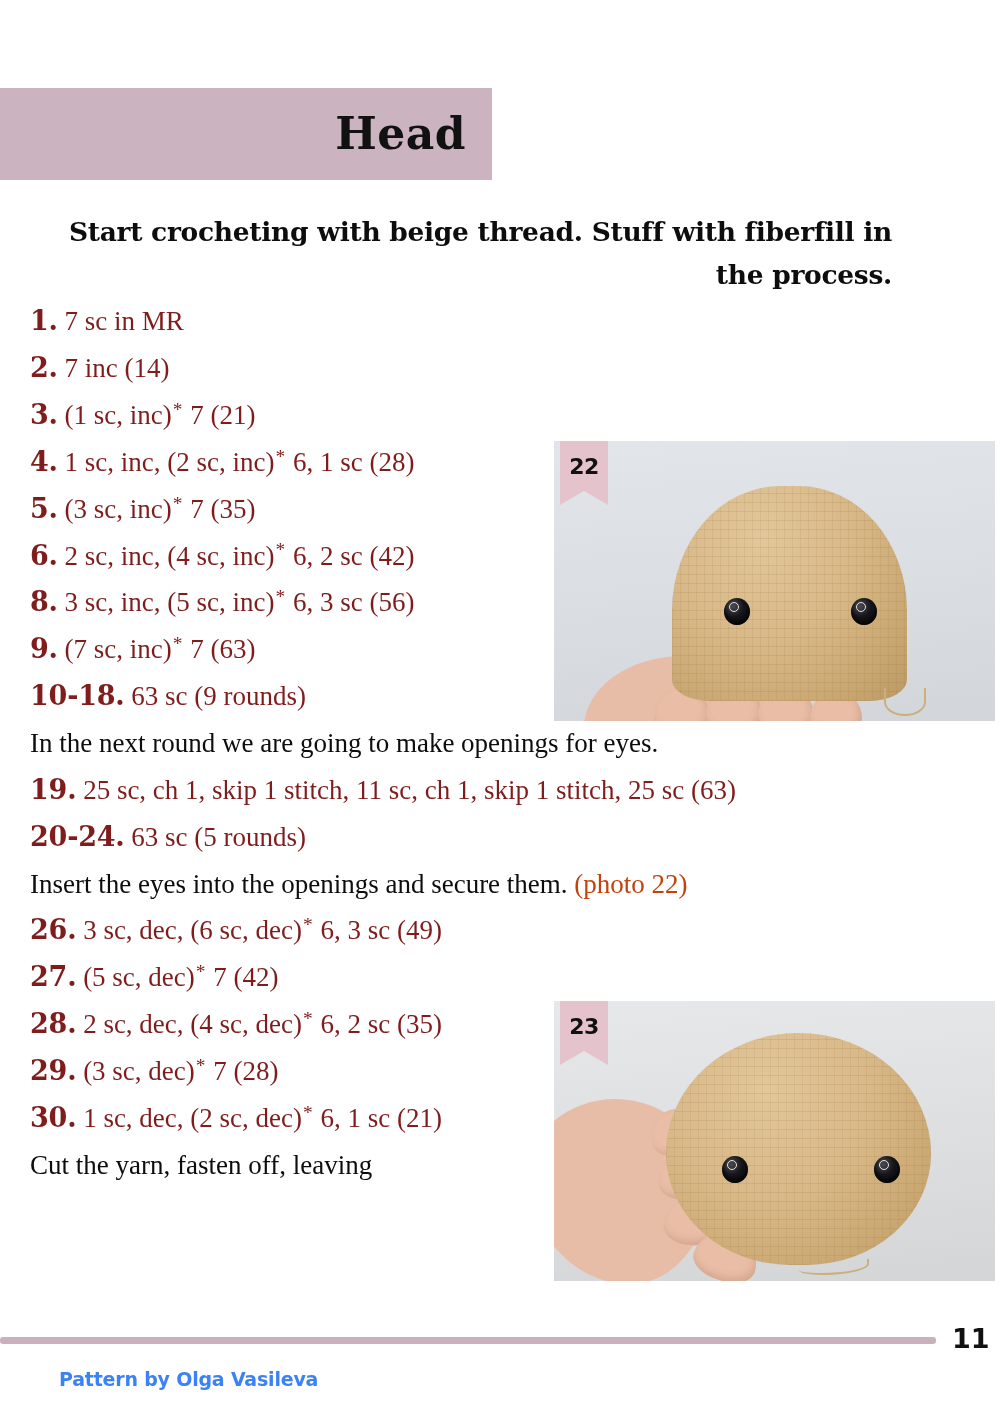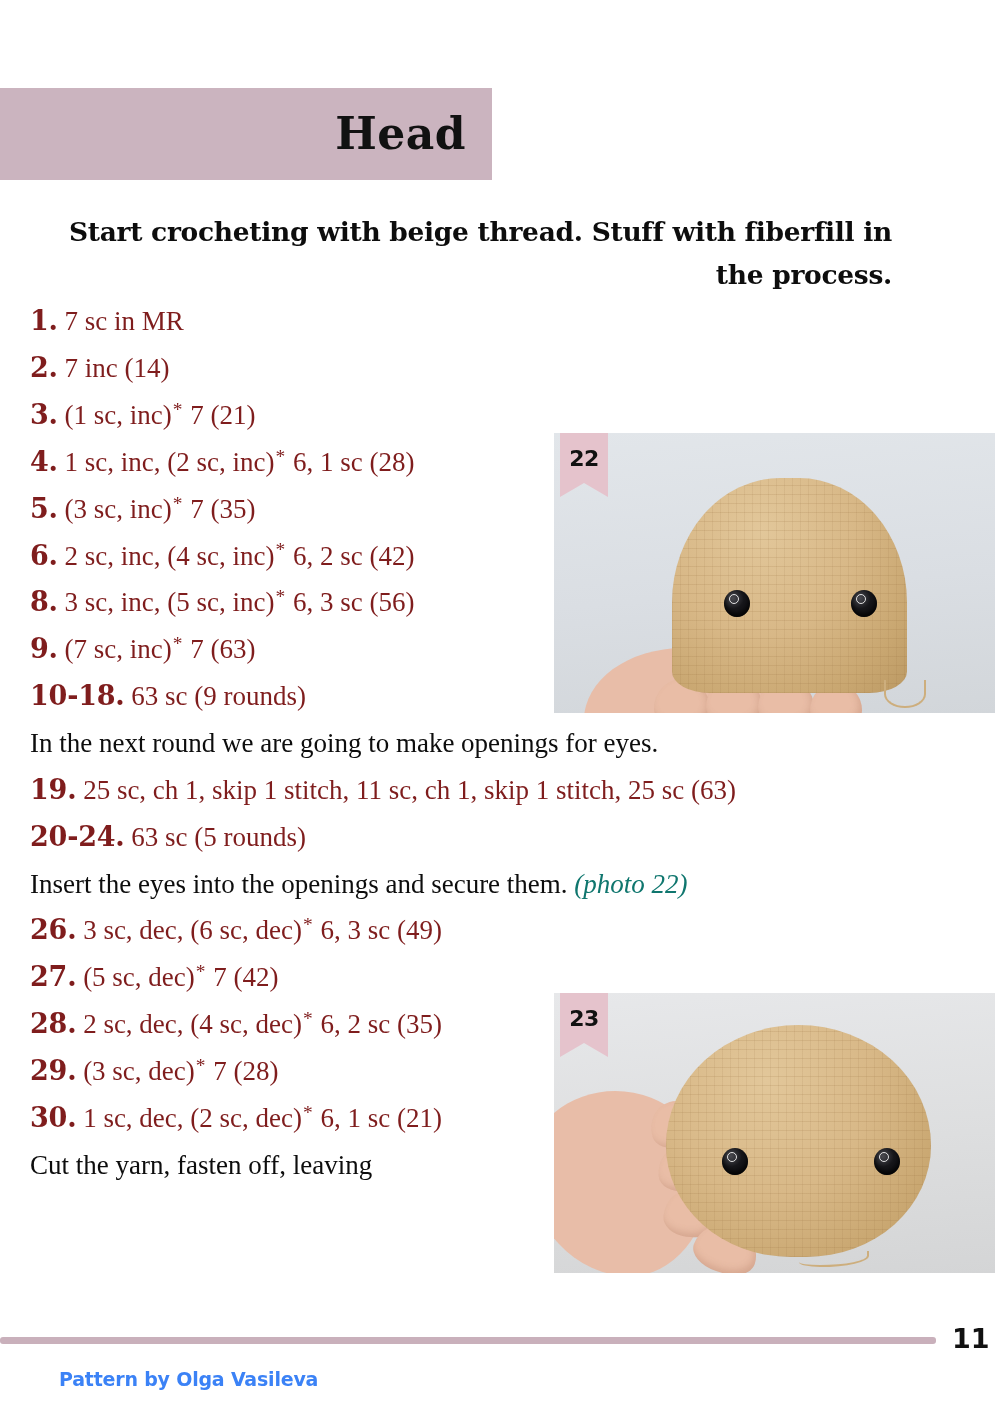--- a/index.html
+++ b/index.html
@@ -77,37 +77,35 @@
   
   .note {
     font-size: 27px;
     line-height: 1.735;
     color: #0d0d0d;
     white-space: nowrap;
     font-weight: 400;
   }
 
   .photo-ref {
-    color: #0f766e;
+    color: #c2410c;
     font-weight: 400;
-    font-style: italic;
   }
 
   sup.star {
     font-size: 0.72em;
     vertical-align: 0.42em;
     padding: 0 1px;
   }
 
   
   .photo {
     position: absolute;
     overflow: hidden;
     background: #8b5cf6;
-    margin-top: 8px;
   }
   .photo-22 { left: 514px; top: 425px; width: 441px; height: 280px; }
   .photo-23 { left: 514px; top: 985px; width: 441px; height: 280px; }
 
   .photo-bg {
     position: absolute;
     inset: 0;
     background: linear-gradient(175deg, #e2e6ea 0%, #dadee3 55%, #d2d6da 100%);
   }
   .photo-23 .photo-bg {

